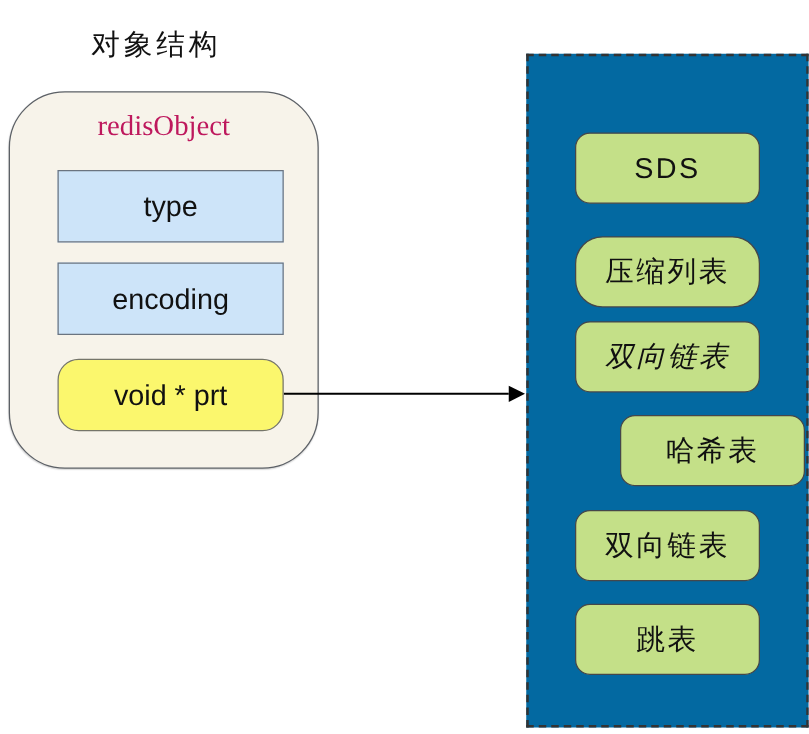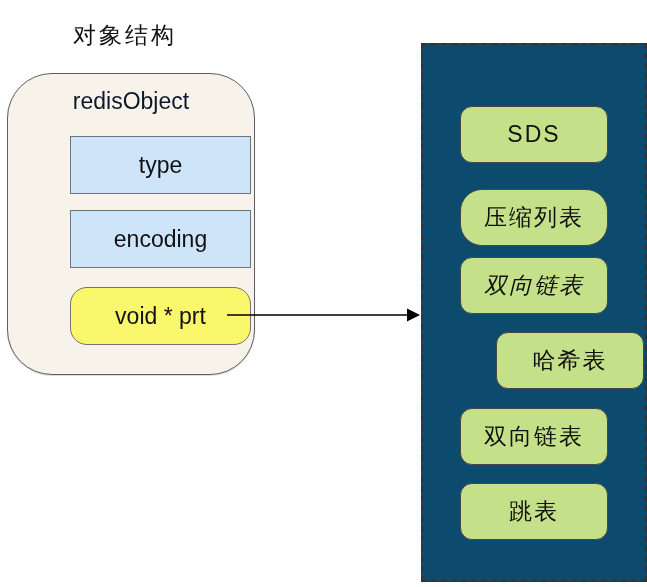--- a/index.html
+++ b/index.html
@@ -47,34 +47,34 @@
     border-radius: 45px;
     box-shadow: 0 1px 1px rgba(0,0,0,0.15);
   }
   .redis-container .container-label {
     position: absolute;
     left: 0;
     top: 14px;
     width: 100%;
     text-align: center;
     font-size: 23px;
-    color: #0f172a;
+    color: #be185d;
+    font-family: Liberation Serif, serif;
   }
   .field-box {
     position: absolute;
     left: 46px;
     width: 179px;
     height: 56px;
     display: flex;
     align-items: center;
     justify-content: center;
     font-size: 23px;
     color: #111111;
     box-sizing: content-box;
-    margin-left: 24px;
   }
   .field-blue {
     background: #cde4f9;
     border: 1px solid #6b7480;
   }
   .field-yellow {
     background: #fbf76d;
     border: 1px solid #75756a;
   }
   #field-type { top: 136px; }
@@ -86,21 +86,21 @@
     top: 303px;
     width: 194px;
     height: 24px;
   }
   .dashed-container {
     position: absolute;
     left: 421px;
     top: 43px;
     width: 222px;
     height: 535px;
-    background: #0c4a6e;
+    background: #0369a1;
     border: 2px dashed #333333;
   }
   .ds-box {
     position: absolute;
     left: 37px;
     width: 146px;
     height: 55px;
     background: #c4e088;
     border: 1.5px solid #45474a;
     border-radius: 12px;

